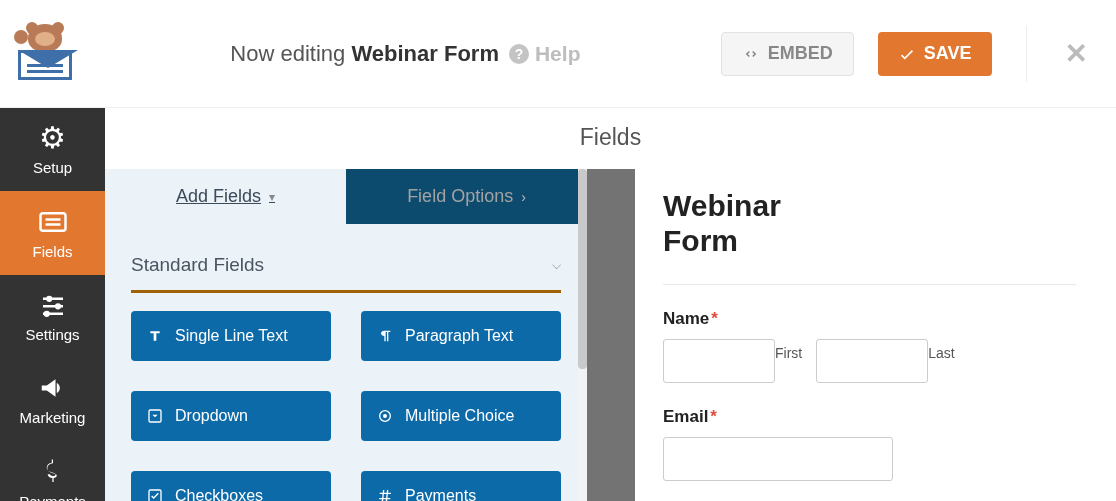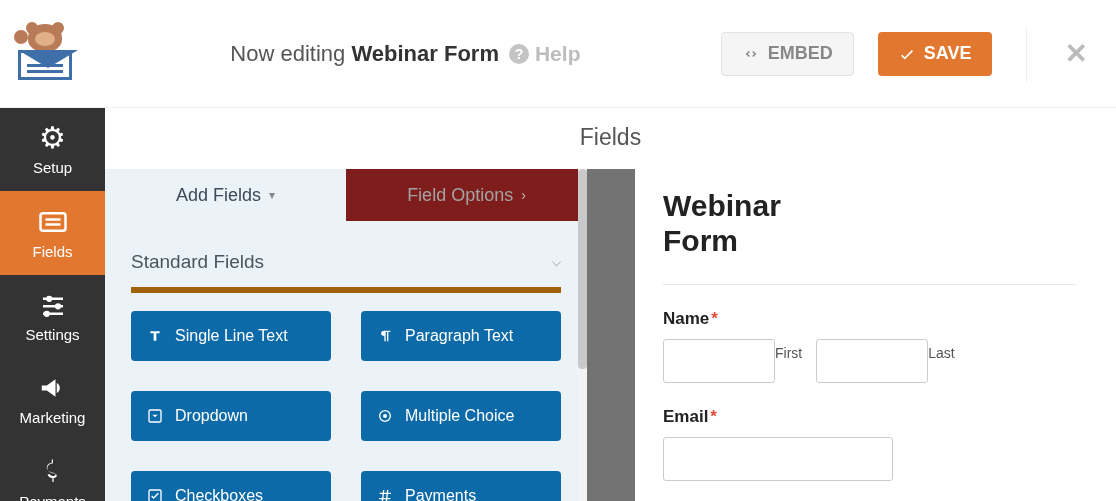--- a/index.html
+++ b/index.html
@@ -38,27 +38,27 @@
 
   .workspace { flex:1; display:flex; flex-direction:column; position:relative; }
   .panel-title { font-size:23px; color:#555; text-align:center; padding:16px 0 18px; font-weight:400; }
 
   .columns { display:flex; flex:1; overflow:hidden; }
   .left-col { width:482px; background:#ebf2f8; display:flex; flex-direction:column; position:relative; }
   .scroll-track { position:absolute; right:0; top:0; width:9px; height:100%; background:#f3f3f3; }
   .scroll-thumb { position:absolute; right:0; top:0; width:9px; height:200px; background:#c9c9c9; border-radius:4px; }
   .tabs { display:flex; height:56px; }
   .tab { flex:1; display:flex; align-items:center; justify-content:center; gap:8px; font-size:18px; cursor:pointer; }
-  .tab.add { background:#ebf2f8; color:#3b4a5a; font-weight:500; }
-  .tab.opts { background:#7f1d1d; color:#a3a3a3; }
+  .tab.add { background:#ebf2f8; color:#3b4a5a; font-weight:500;text-decoration:underline; }
+  .tab.opts { background:#0c4a6e; color:#a3a3a3; }
   .chev-down { font-size:12px; color:#888; }
   .chev-right { font-size:14px; color:#bbb; }
 
   .section { padding: 20px 26px 4px; }
-  .section-head { display:flex; align-items:center; justify-content:space-between; font-size:19px; color:#4a5560; padding:10px 0 14px; border-bottom:6px solid #a16207; margin-bottom:18px; cursor:pointer; }
+  .section-head { display:flex; align-items:center; justify-content:space-between; font-size:19px; color:#4a5560; padding:10px 0 14px; border-bottom:3px solid #a16207; margin-bottom:18px; cursor:pointer; }
   .field-grid { display:grid; grid-template-columns:1fr 1fr; gap:30px; }
   .field-btn { height:50px; background:#0d6aa8; color:#fff; border:none; border-radius:4px; display:flex; align-items:center; gap:12px; padding:0 16px; font-size:16px; font-weight:500; cursor:pointer; }
   .field-btn svg { width:16px; height:16px; fill:#fff; flex-shrink:0; }
 
   .gutter { width:48px; background:#737373; }
   .preview { flex:1; background:#fff; padding: 20px 40px 0 28px; }
   .form-title { font-size:30px; font-weight:700; color:#222; line-height:1.15; max-width:180px; }
   .form-hr { border:none; border-top:1px solid #e8e8e8; margin:26px 0 24px; }
   .field-label { font-size:17px; font-weight:700; color:#222; margin-bottom:10px; display:block; }
   .req { color:#e04b3a; margin-left:2px; }

